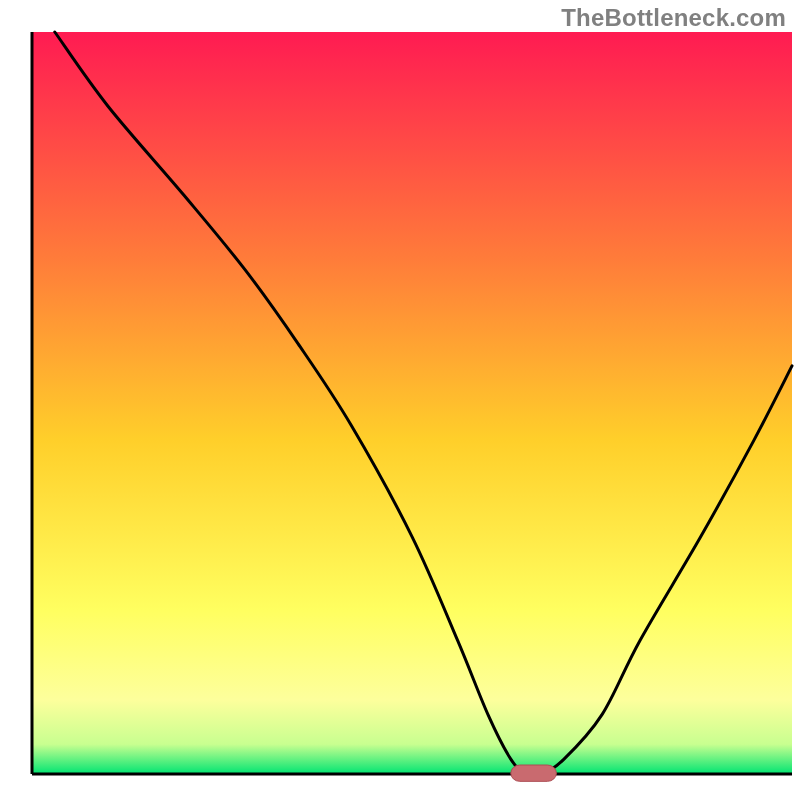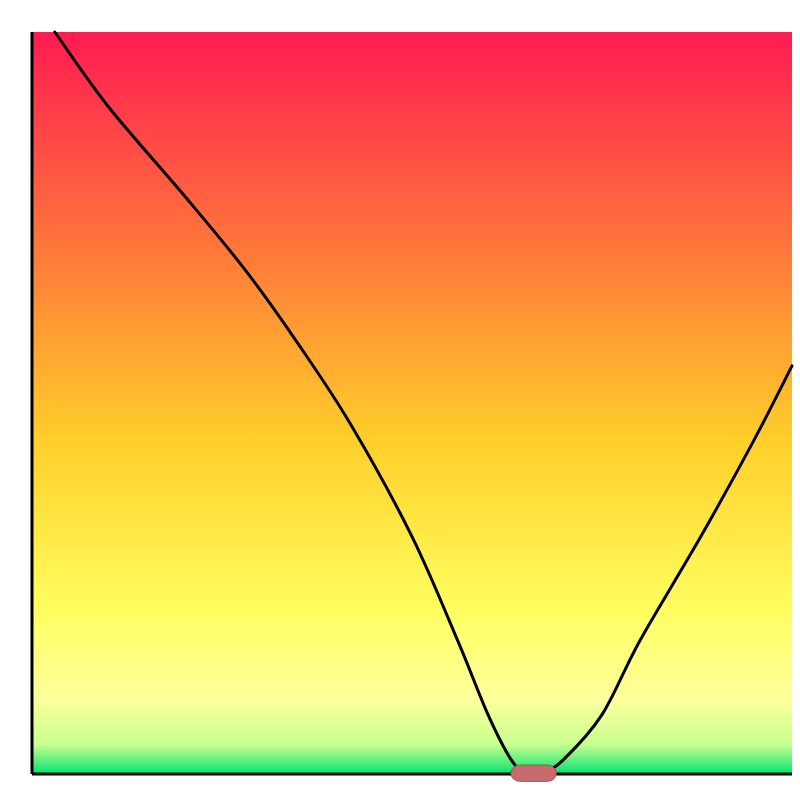--- a/index.html
+++ b/index.html
@@ -28,20 +28,21 @@
   svg.plot {
     position: absolute;
     top: 0;
     left: 0;
   }
 </style>
 </head>
 <body>
 
 <div class="chart-container">
+  <div class="watermark">TheBottleneck.com</div>
 
   <svg class="plot" width="800" height="800" viewBox="0 0 800 800">
     <defs>
       <linearGradient id="bg-grad" x1="0" y1="0" x2="0" y2="1">
         <stop id="g0" offset="0%" stop-color="#ff1b52"></stop>
         <stop id="g1" offset="30%" stop-color="#ff7a3a"></stop>
         <stop id="g2" offset="55%" stop-color="#ffcf2a"></stop>
         <stop id="g3" offset="78%" stop-color="#ffff60"></stop>
         <stop id="g4" offset="90%" stop-color="#fdff9c"></stop>
         <stop id="g5" offset="96%" stop-color="#c8ff90"></stop>

